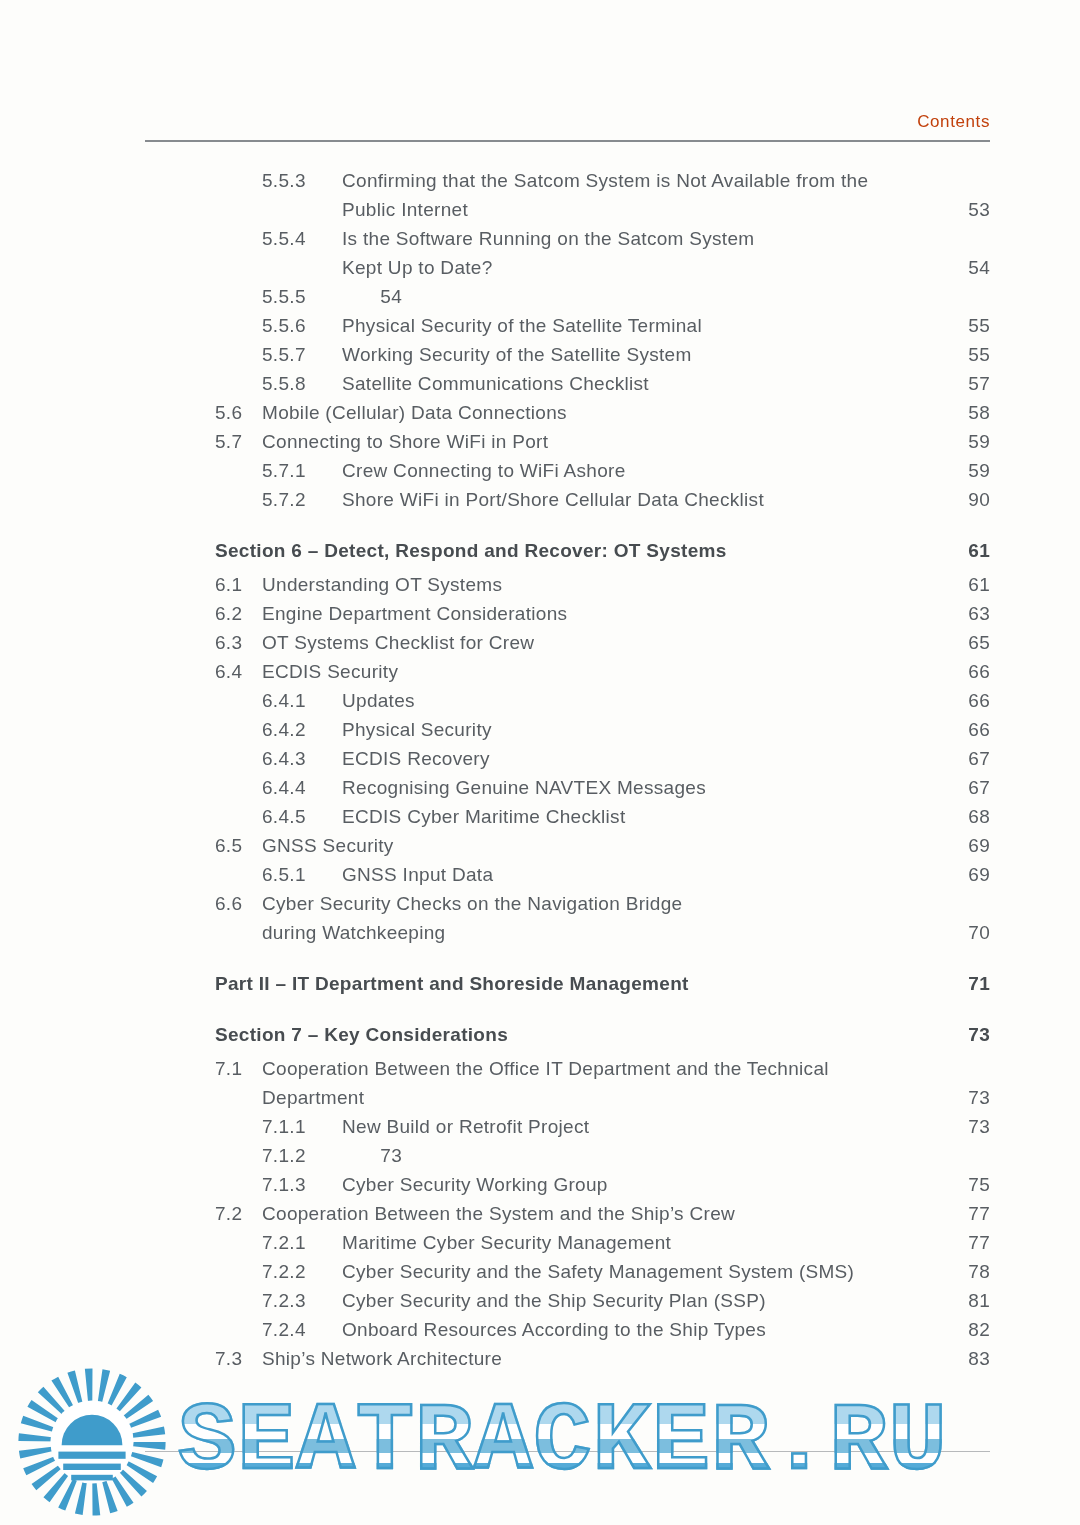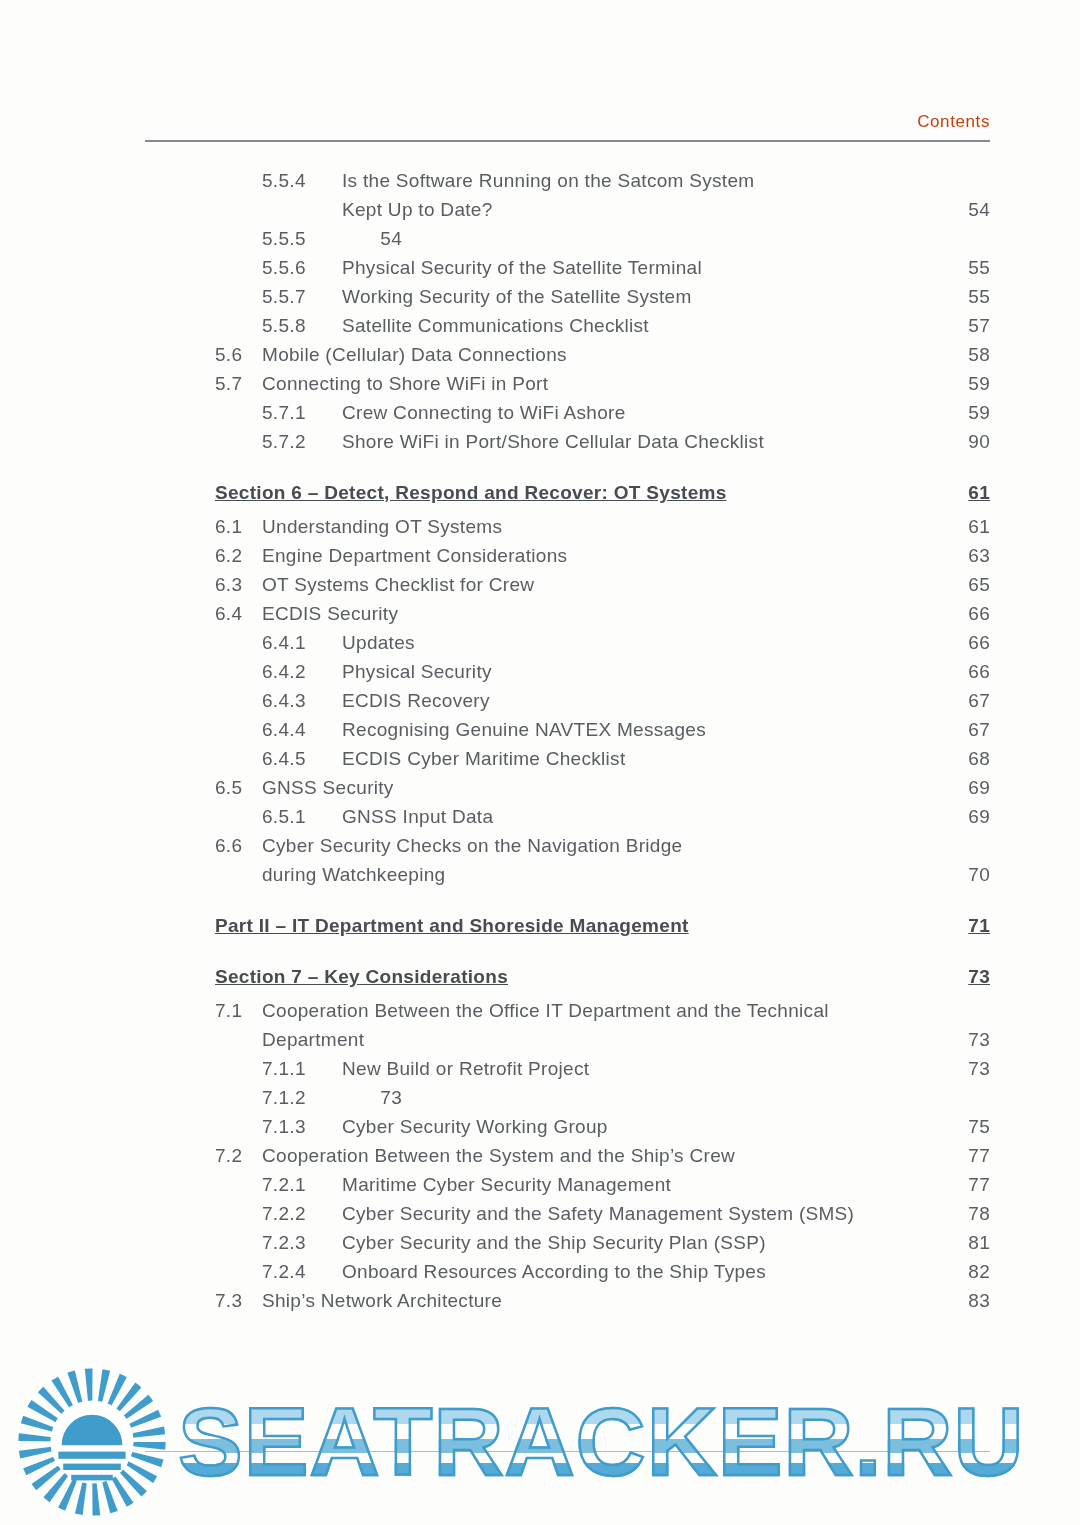--- a/index.html
+++ b/index.html
@@ -66,37 +66,36 @@
     align-self: flex-end;
   }
   .lvl-sub2 .num { width: 47px; }
   .lvl-sub3 { padding-left: 47px; }
   .lvl-sub3 .num { width: 80px; }
   .lvl-section, .lvl-part {
     font-weight: bold;
     color: #474c50;
     margin-top: 22px;
     margin-bottom: 5px;
-    text-decoration: underline;
   }
   
   .watermark {
     position: absolute;
     left: 8px;
     top: 1362px;
     width: 1068px;
     display: flex;
     align-items: center;
     z-index: 3;
   }
   .sun-logo { flex: 0 0 auto; }
   .wm-text {
     flex: 0 0 auto;
     margin-left: 2px;
-    font-family: Liberation Sans, sans-serif;
+    font-family: Liberation Mono, monospace;
     font-weight: bold;
     font-size: 97px;
     line-height: 1.1;
     letter-spacing: 1px;
     white-space: nowrap;
     background: linear-gradient(180deg,
       #aed8ee 0%, #aed8ee 33%,
       #ffffff 33%, #ffffff 47%,
       #7cbede 47%, #7cbede 60%,
       #ffffff 60%, #ffffff 70%,
@@ -111,20 +110,25 @@
 <body>
 
 <div id="page">
 
   <div class="page-header-label">Contents</div>
 
   <div class="header-rule"></div>
 
   <div class="toc">
       <div class="toc-row lvl-sub3">
+    <span class="num">5.5.3</span>
+    <span class="title">Confirming that the Satcom System is Not Available from the<br>Public Internet</span>
+    <span class="pg">53</span>
+  </div>
+      <div class="toc-row lvl-sub3">
     <span class="num">5.5.4</span>
     <span class="title">Is the Software Running on the Satcom System<br>Kept Up to Date?</span>
     <span class="pg">54</span>
   </div>
       <div class="toc-row lvl-sub3">
     <span class="num">5.5.5</span>
     <span class="pg">54</span>
   </div>
       <div class="toc-row lvl-sub3">
     <span class="num">5.5.6</span>

